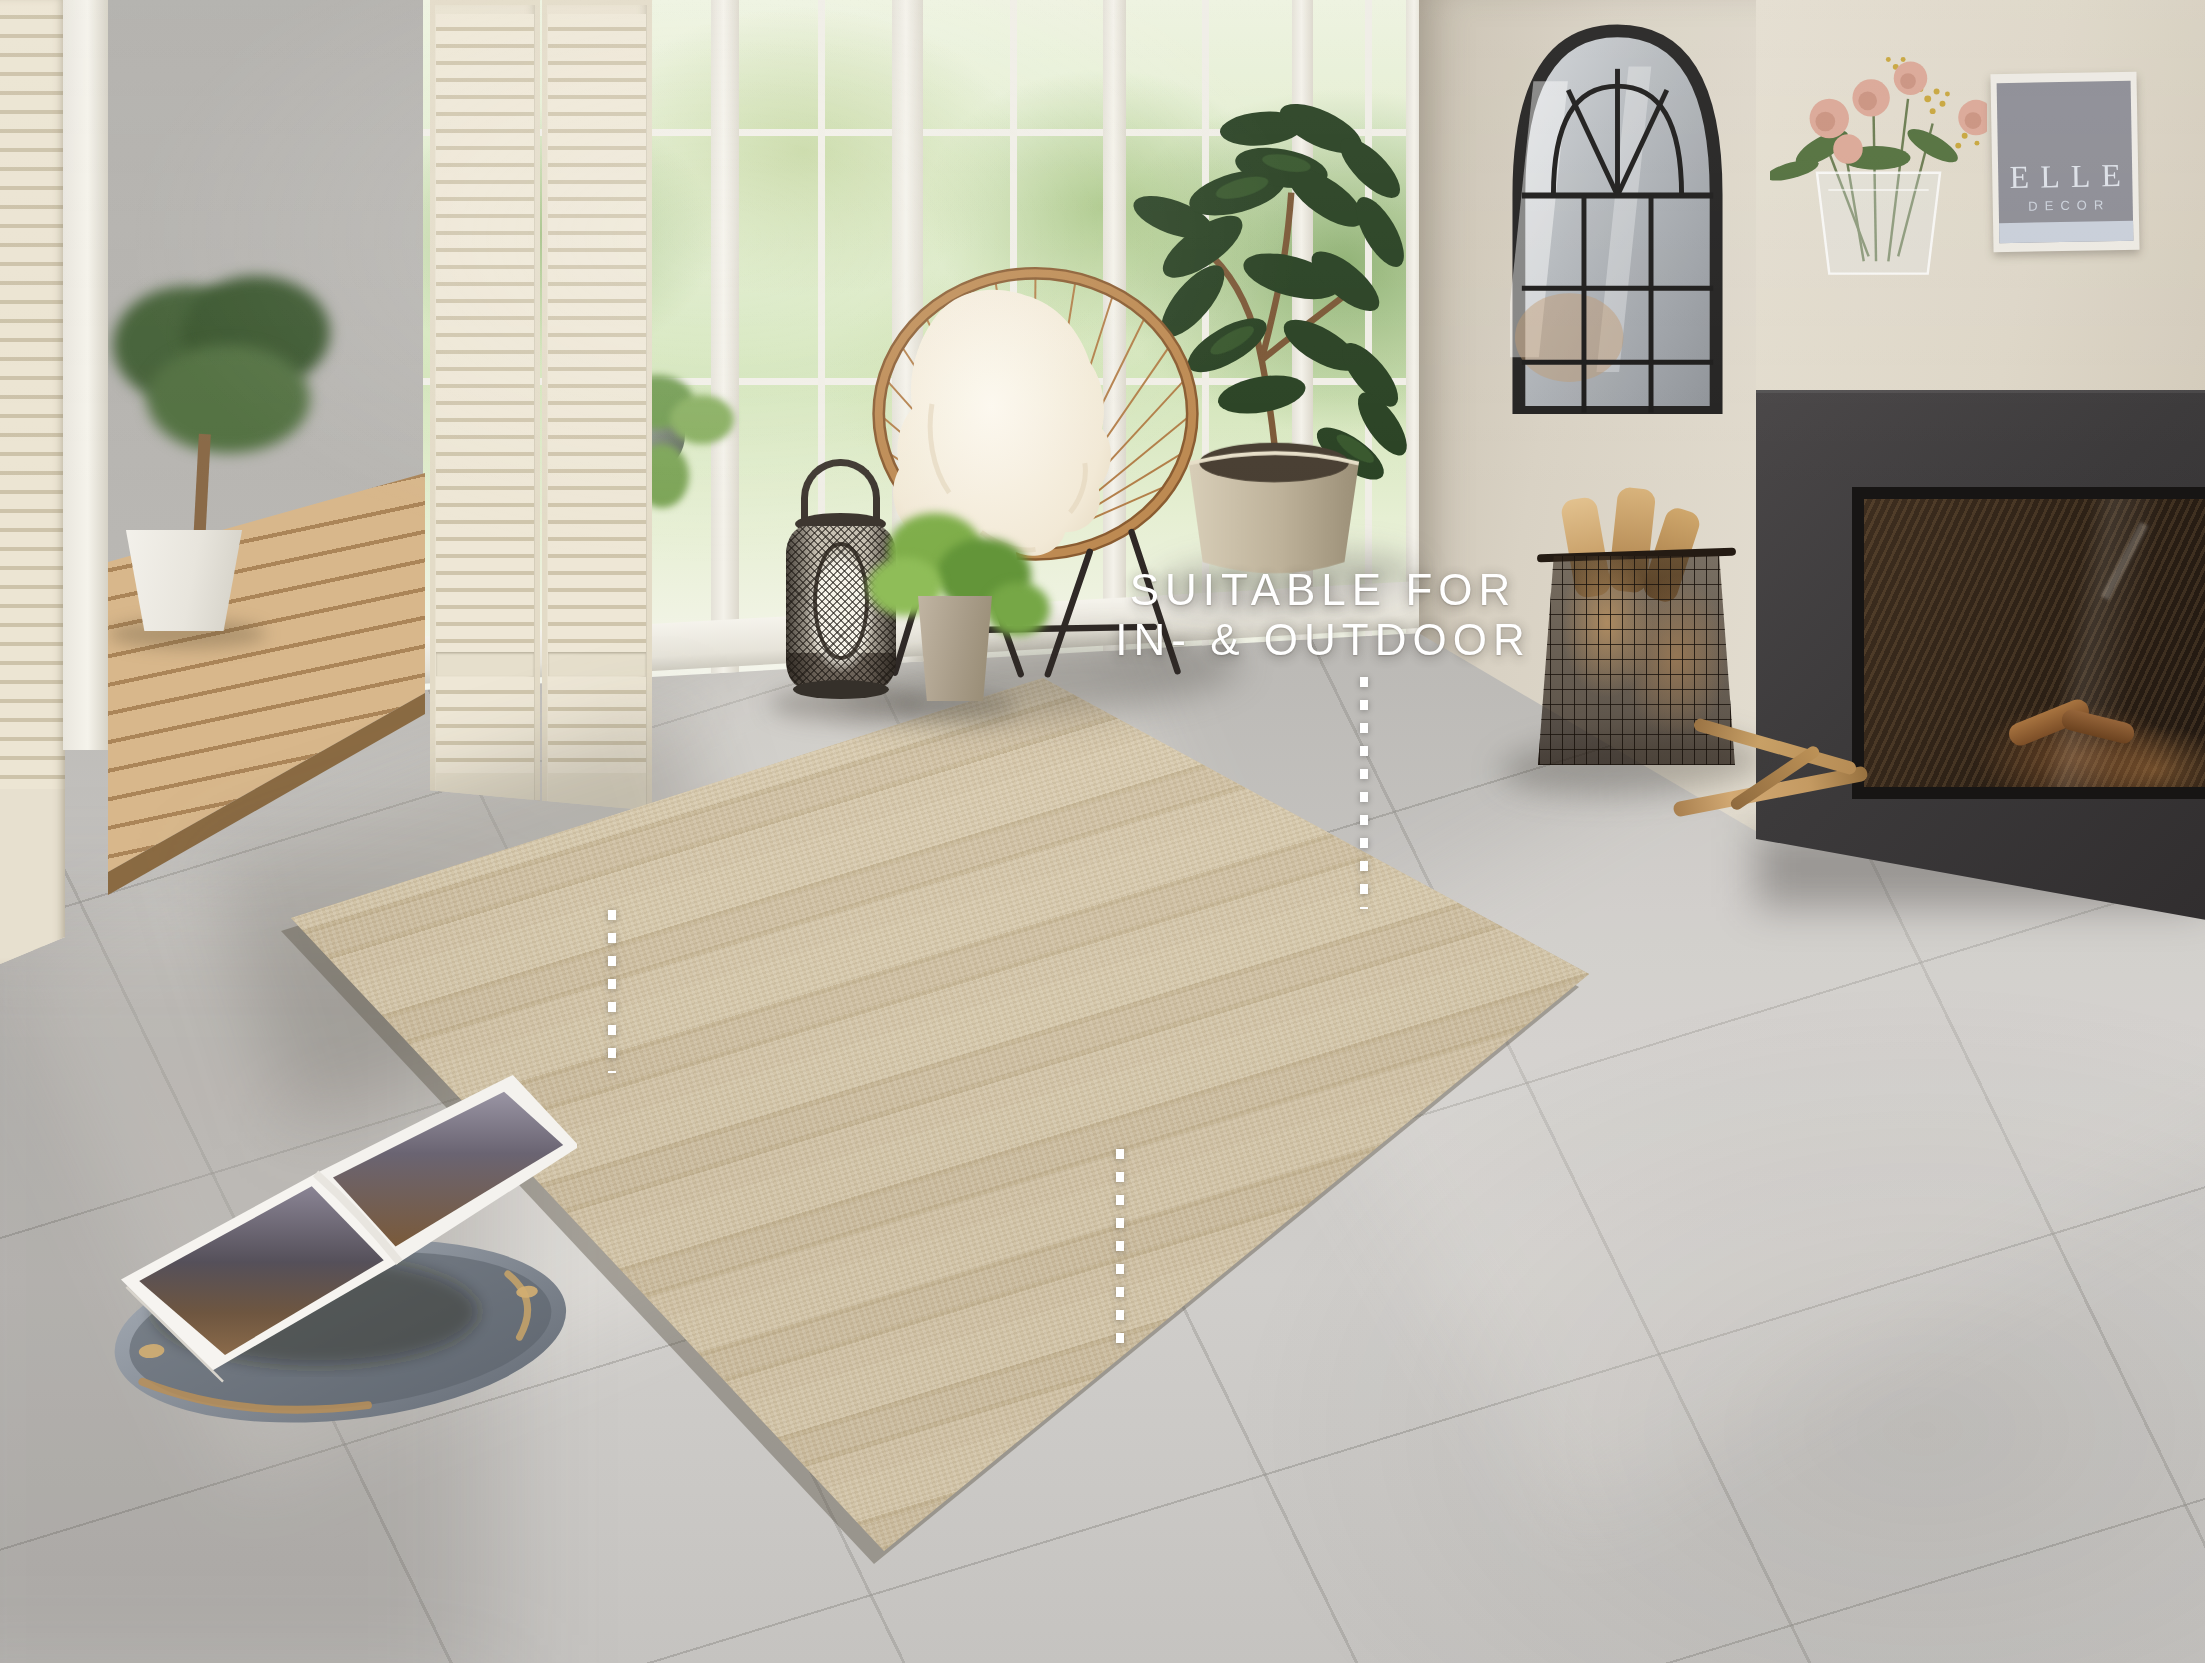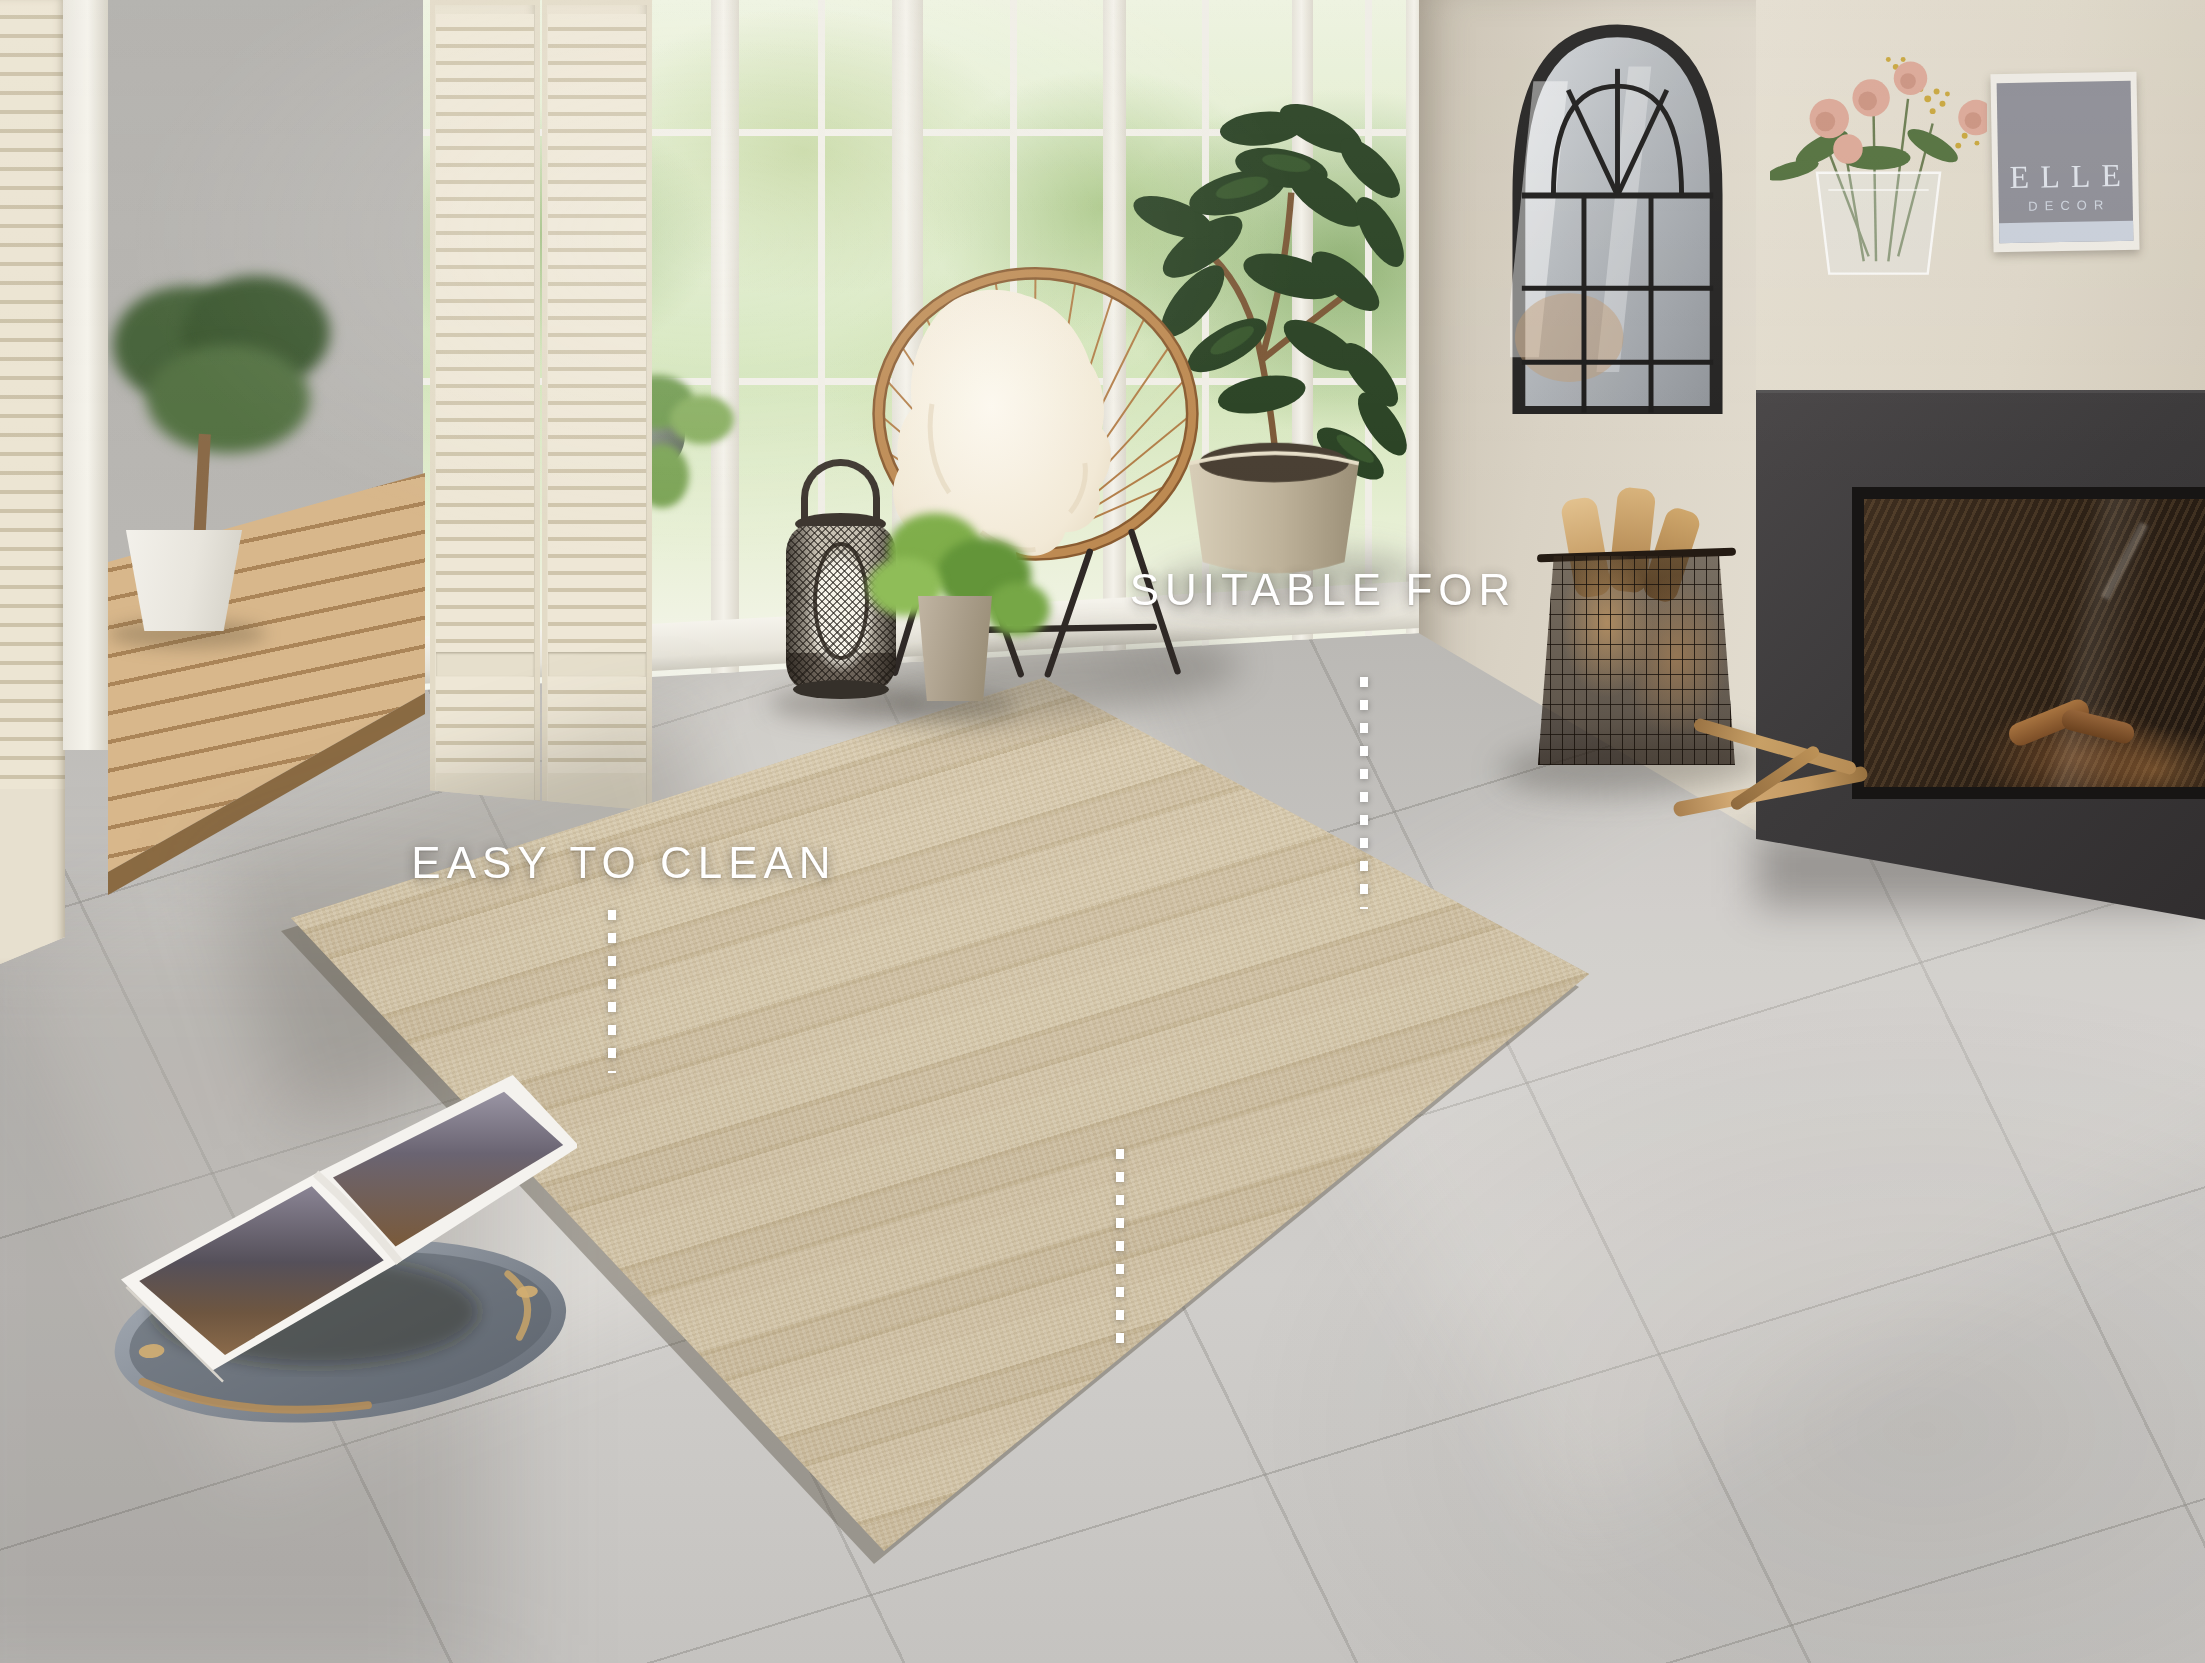--- a/index.html
+++ b/index.html
@@ -503,22 +503,22 @@
     <polygon points="75,455 470,240 640,420 260,640" fill="#f6f4f0"></polygon>
     <polygon points="112,458 462,266 608,416 286,608" fill="url(#mtn1)"></polygon>
     <path d="M470,240 Q560,320 640,420" fill="none" stroke="#e8e5df" stroke-width="16"></path>
     <path d="M86,470 L272,652 M98,482 L282,662" stroke="#d8d4cc" stroke-width="5"></path>
   </svg>
 
   <div class="abs" id="atmosphere"></div>
 
   <div class="abs ov" id="ov-suitable">
     <span style="display:block">SUITABLE FOR</span>
+    <span style="display:block">IN- &amp; OUTDOOR</span>
   </div>
   <div class="abs dots" id="dots-suitable"></div>
 
-  <div class="abs ov" id="ov-easy">EASY TO CLEAN</div>
   <div class="abs dots" id="dots-easy"></div>
 
   <div class="abs dots" id="dots-made"></div>
 
 </div>
 
 
 </body></html>

